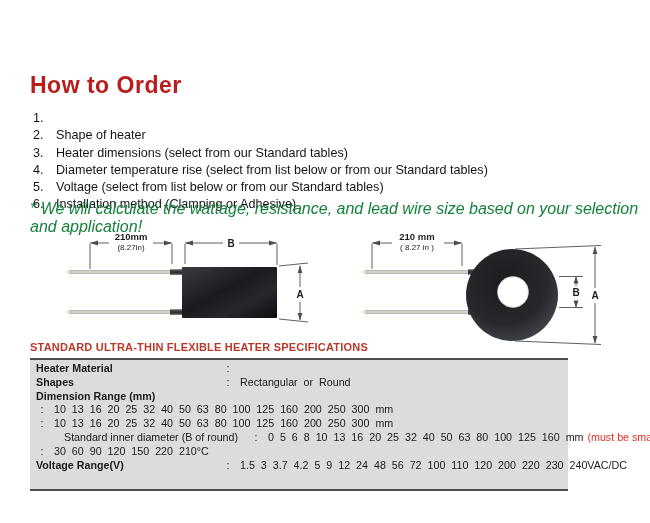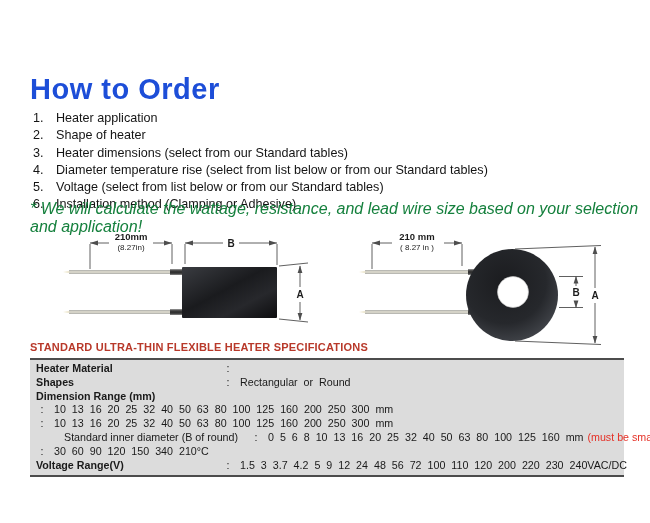--- a/index.html
+++ b/index.html
@@ -1,55 +1,54 @@
 <!DOCTYPE html>
 <html><head>
 <meta charset="utf-8">
 <style>
   html,body{margin:0;padding:0;background:#fff;}
   #page{position:relative;width:650px;height:523px;background:#ffffff;overflow:hidden;
         font-family:"Liberation Sans","DejaVu Sans",sans-serif;color:#1a1a1a;}
 
-  .page-title{position:absolute;left:30px;top:53px;font-size:29px;line-height:34px;
-              font-weight:700;color:#1d4ed8;letter-spacing:.5px;}
+  .page-title{position:absolute;left:30px;top:53px;font-size:23px;line-height:34px;
+              font-weight:700;color:#b91c1c;letter-spacing:.5px;}
   .intro{position:absolute;left:30px;top:92px;font-size:12.6px;line-height:15px;color:#141414;}
   .olist{position:absolute;left:33px;top:110px;font-size:12.6px;color:#141414;}
   .olist .li{display:flex;line-height:17.3px;}
   .olist .num{width:23px;flex:0 0 23px;}
   .note{position:absolute;left:30px;top:200px;font-size:16px;font-style:italic;color:#15803d;}
 
   .diag{position:absolute;}
   #diag-rect{left:60px;top:228px;}
   #diag-round{left:350px;top:228px;}
   .dimline{stroke:#4e4e4e;stroke-width:0.9;fill:none;}
   .dimtxt{fill:#1c1c1c;font-family:"Liberation Sans",sans-serif;}
 
   .spec-heading{position:absolute;left:30px;top:341px;font-size:11px;font-weight:700;
                 color:#b8392a;letter-spacing:.2px;}
-  .spec-table{position:absolute;left:30px;top:358px;width:594px;background:#dcdcdc;
+  .spec-table{position:absolute;left:30px;top:358px;width:538px;background:#dcdcdc;
               border-top:2px solid #4c4c4c;border-bottom:2px solid #4c4c4c;
-              padding:2px 0 3px 0;}
+              padding:2px 0 17px 0;}
   .trow{display:flex;align-items:center;height:13.8px;font-size:10.7px;line-height:13.8px;}
   .tlabel{flex:0 0 180px;padding-left:6px;font-weight:700;white-space:nowrap;}
   .trow.indent .tlabel{padding-left:34px;font-weight:400;}
   .tcolon{flex:0 0 24px;text-align:center;}
   .tval{flex:1;white-space:nowrap;word-spacing:3px;}
   .tval .vnote{color:#e53026;margin-left:4px;word-spacing:0;}
 </style>
 </head>
 <body>
 
 <div id="page">
 
   <h1 class="page-title">How to Order</h1>
 
   <div class="olist">
     <div class="li">
         <span class="num">1.</span>
-        <span>Heater application</span>
       </div>
     <div class="li">
         <span class="num">2.</span>
         <span>Shape of heater</span>
       </div>
     <div class="li">
         <span class="num">3.</span>
         <span>Heater dimensions (select from our Standard tables)</span>
       </div>
     <div class="li">
@@ -194,21 +193,21 @@
       <div class="tcolon">:</div>
       <div class="tval"><span>10 13 16 20 25 32 40 50 63 80 100 125 160 200 250 300 mm</span></div>
     </div>
     <div class="trow indent">
       <div class="tlabel">Standard inner diameter (B of round)</div>
       <div class="tcolon">:</div>
       <div class="tval"><span>0 5 6 8 10 13 16 20 25 32 40 50 63 80 100 125 160 mm</span><span class="vnote">(must be smaller than A)</span></div>
     </div>
     <div class="trow">
       <div class="tcolon">:</div>
-      <div class="tval"><span>30 60 90 120 150 340 210°C</span></div>
+      <div class="tval"><span>30 60 90 120 150 220 210°C</span></div>
     </div>
     <div class="trow">
       <div class="tlabel">Voltage Range(V)</div>
       <div class="tcolon">:</div>
       <div class="tval"><span>1.5 3 3.7 4.2 5 9 12 24 48 56 72 100 110 120 200 220 230 240VAC/DC</span></div>
     </div>
   </div>
 
 </div>
 

